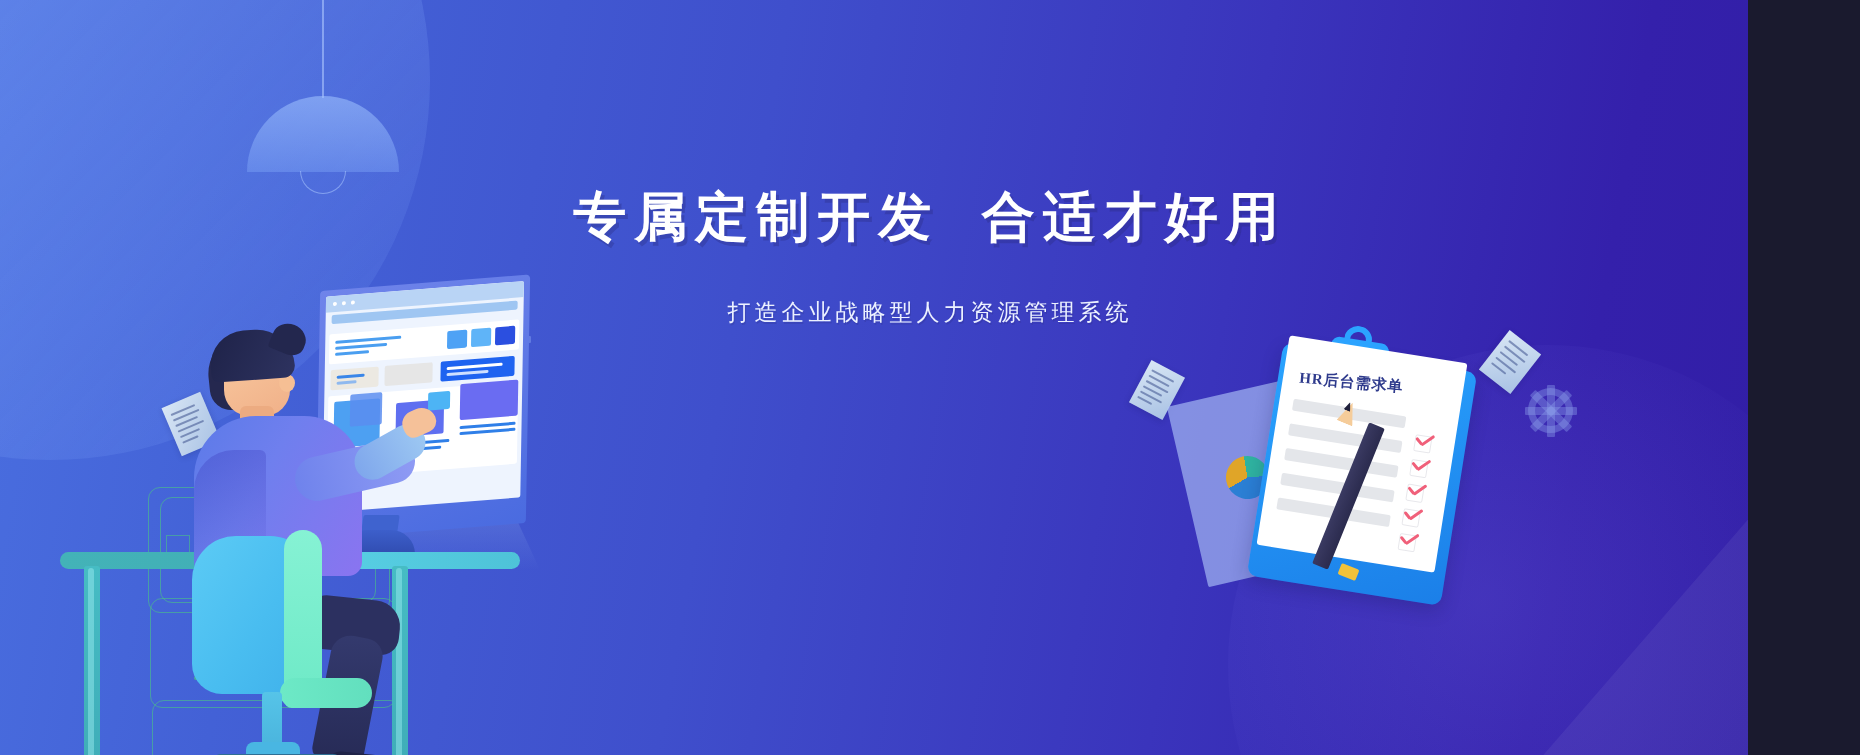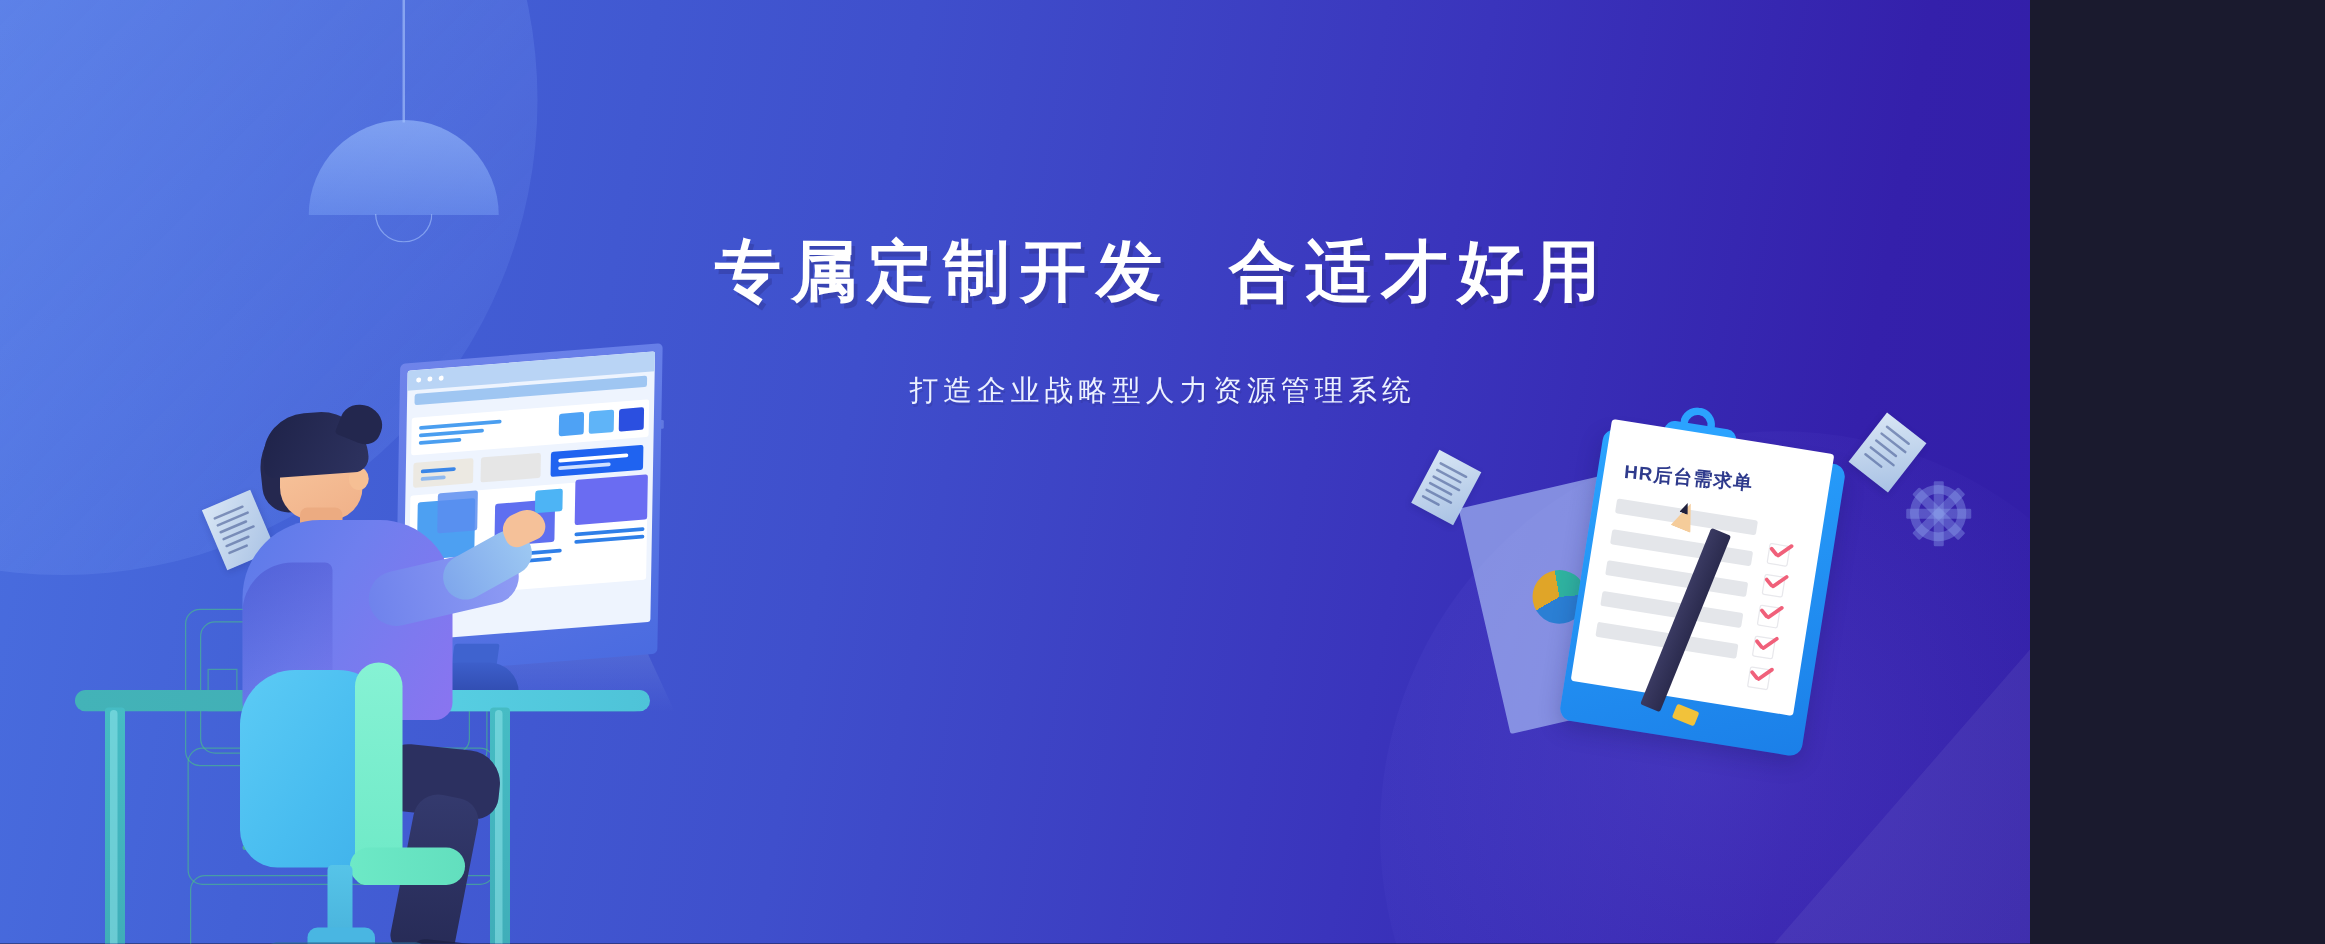--- a/index.html
+++ b/index.html
@@ -1,22 +1,22 @@
 <!DOCTYPE html>
 <html><head>
 <meta charset="utf-8">
 <title>HR Banner</title>
 <style>
   html,body{margin:0;padding:0;background:#1a1a2e;}
   *{box-sizing:border-box;}
   .stage{
     position:relative;
-    width:1624px;height:755px;
+    width:1748px;height:755px;
     overflow:hidden;
-    font-family:Liberation Sans, sans-serif;
+    font-family:Liberation Serif, serif;
     background:linear-gradient(100deg,#4a6fe0 0%,#4361d6 18%,#3f4fcc 42%,#3a34bc 68%,#3420ab 88%,#311ea6 100%);
     padding-left:46px;
   }
   
   .bg-circle-tl{
     position:absolute;left:-330px;top:-300px;width:760px;height:760px;
     border-radius:50%;
     background:linear-gradient(135deg,rgba(150,185,255,.40),rgba(110,150,250,.10));
     filter:blur(.2px);
   }

